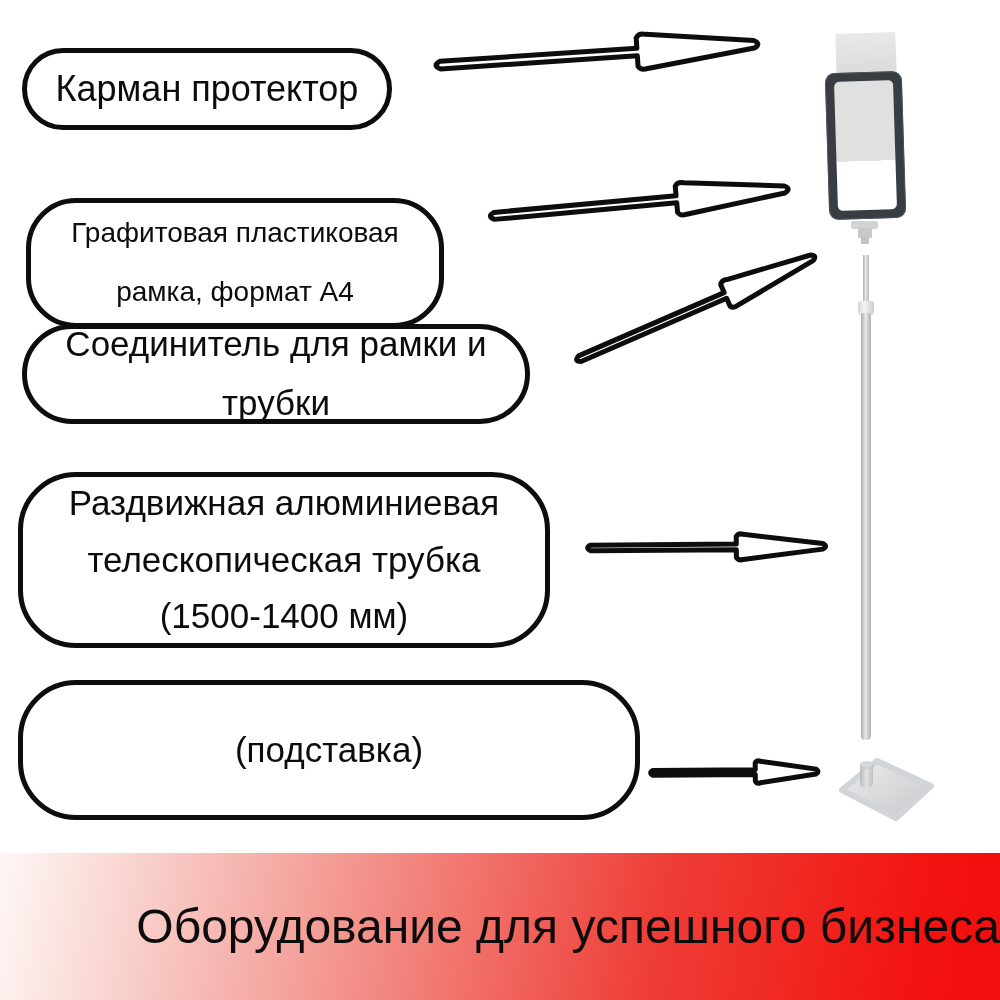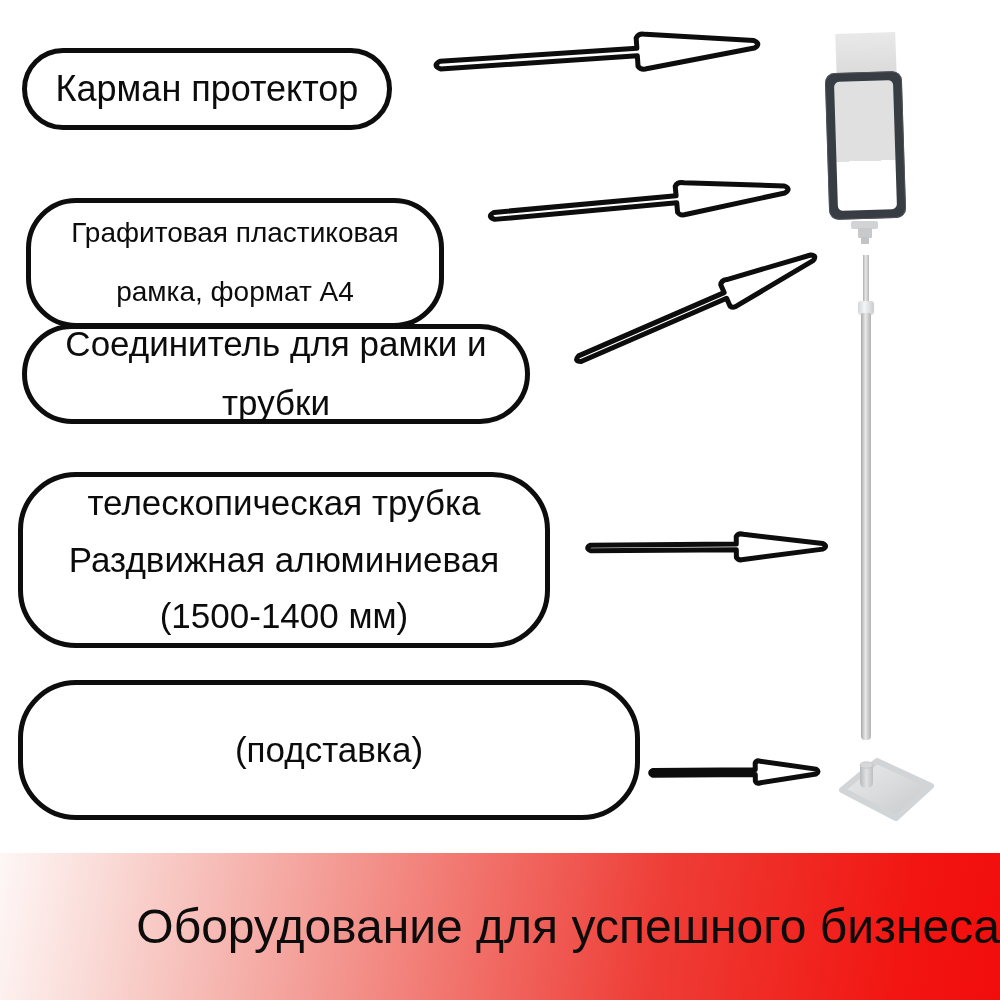--- a/index.html
+++ b/index.html
@@ -61,22 +61,22 @@
     <span>Графитовая пластиковая</span>
     <span>рамка, формат А4</span>
   </div>
 
   <div class="bubble" id="bubble-connector">
     <span>Соединитель для рамки и</span>
     <span>трубки</span>
   </div>
 
   <div class="bubble" id="bubble-tube">
+    <span>Раздвижная алюминиевая</span>
     <span>телескопическая трубка</span>
-    <span>Раздвижная алюминиевая</span>
     <span>(1500-1400 мм)</span>
   </div>
 
   <div class="bubble" id="bubble-base">
     <span>(подставка)</span>
   </div>
 
   <svg width="0" height="0" style="position:absolute">
     <defs>
       <symbol id="arrowShape" viewBox="0 0 360 80" preserveAspectRatio="none">

